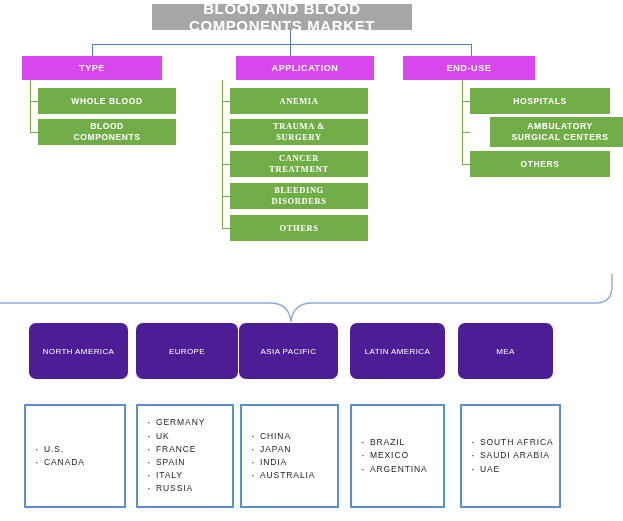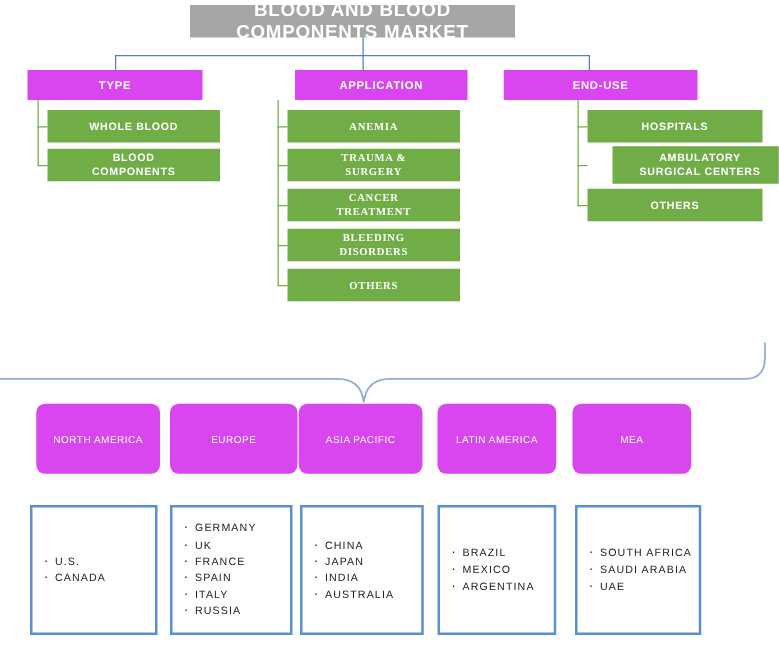--- a/index.html
+++ b/index.html
@@ -39,21 +39,21 @@
   }
 
   
   .cat-header {
     background: #d946ef;
     height: 24px;
     font-size: 9px;
   }
   #cat-type      { left: 22px;  top: 56px; width: 140px; }
   #cat-app       { left: 222px; top: 56px; width: 138px; margin-left: 14px; }
-  #cat-enduse    { left: 403px; top: 56px; width: 155px; }
+  #cat-enduse    { left: 403px; top: 56px; width: 132px; }
 
   
   .sub-item {
     background: #70ad47;
     font-size: 8.5px;
     line-height: 1.25;
     padding: 0 20px;
   }
   .col-type .sub-item   { left: 38px;  width: 138px; height: 26px; }
   .col-app .sub-item    { left: 230px; width: 138px; height: 26px; font-family: Liberation Serif, serif; }
@@ -71,21 +71,21 @@
     position: absolute;
     background: #70ad47;
   }
   .gvline { width: 1px; }
   .ghline { height: 1px; }
 
   
   .region-box {
     position: absolute;
     box-sizing: border-box;
-    background: #d946ef;
+    background: #4c1d95;
     border-radius: 7px;
     display: flex;
     align-items: center;
     justify-content: center;
     color: #ffffff;
     font-size: 8px;
     letter-spacing: 0.4px;
     top: 323px;
     height: 56px;
   }

